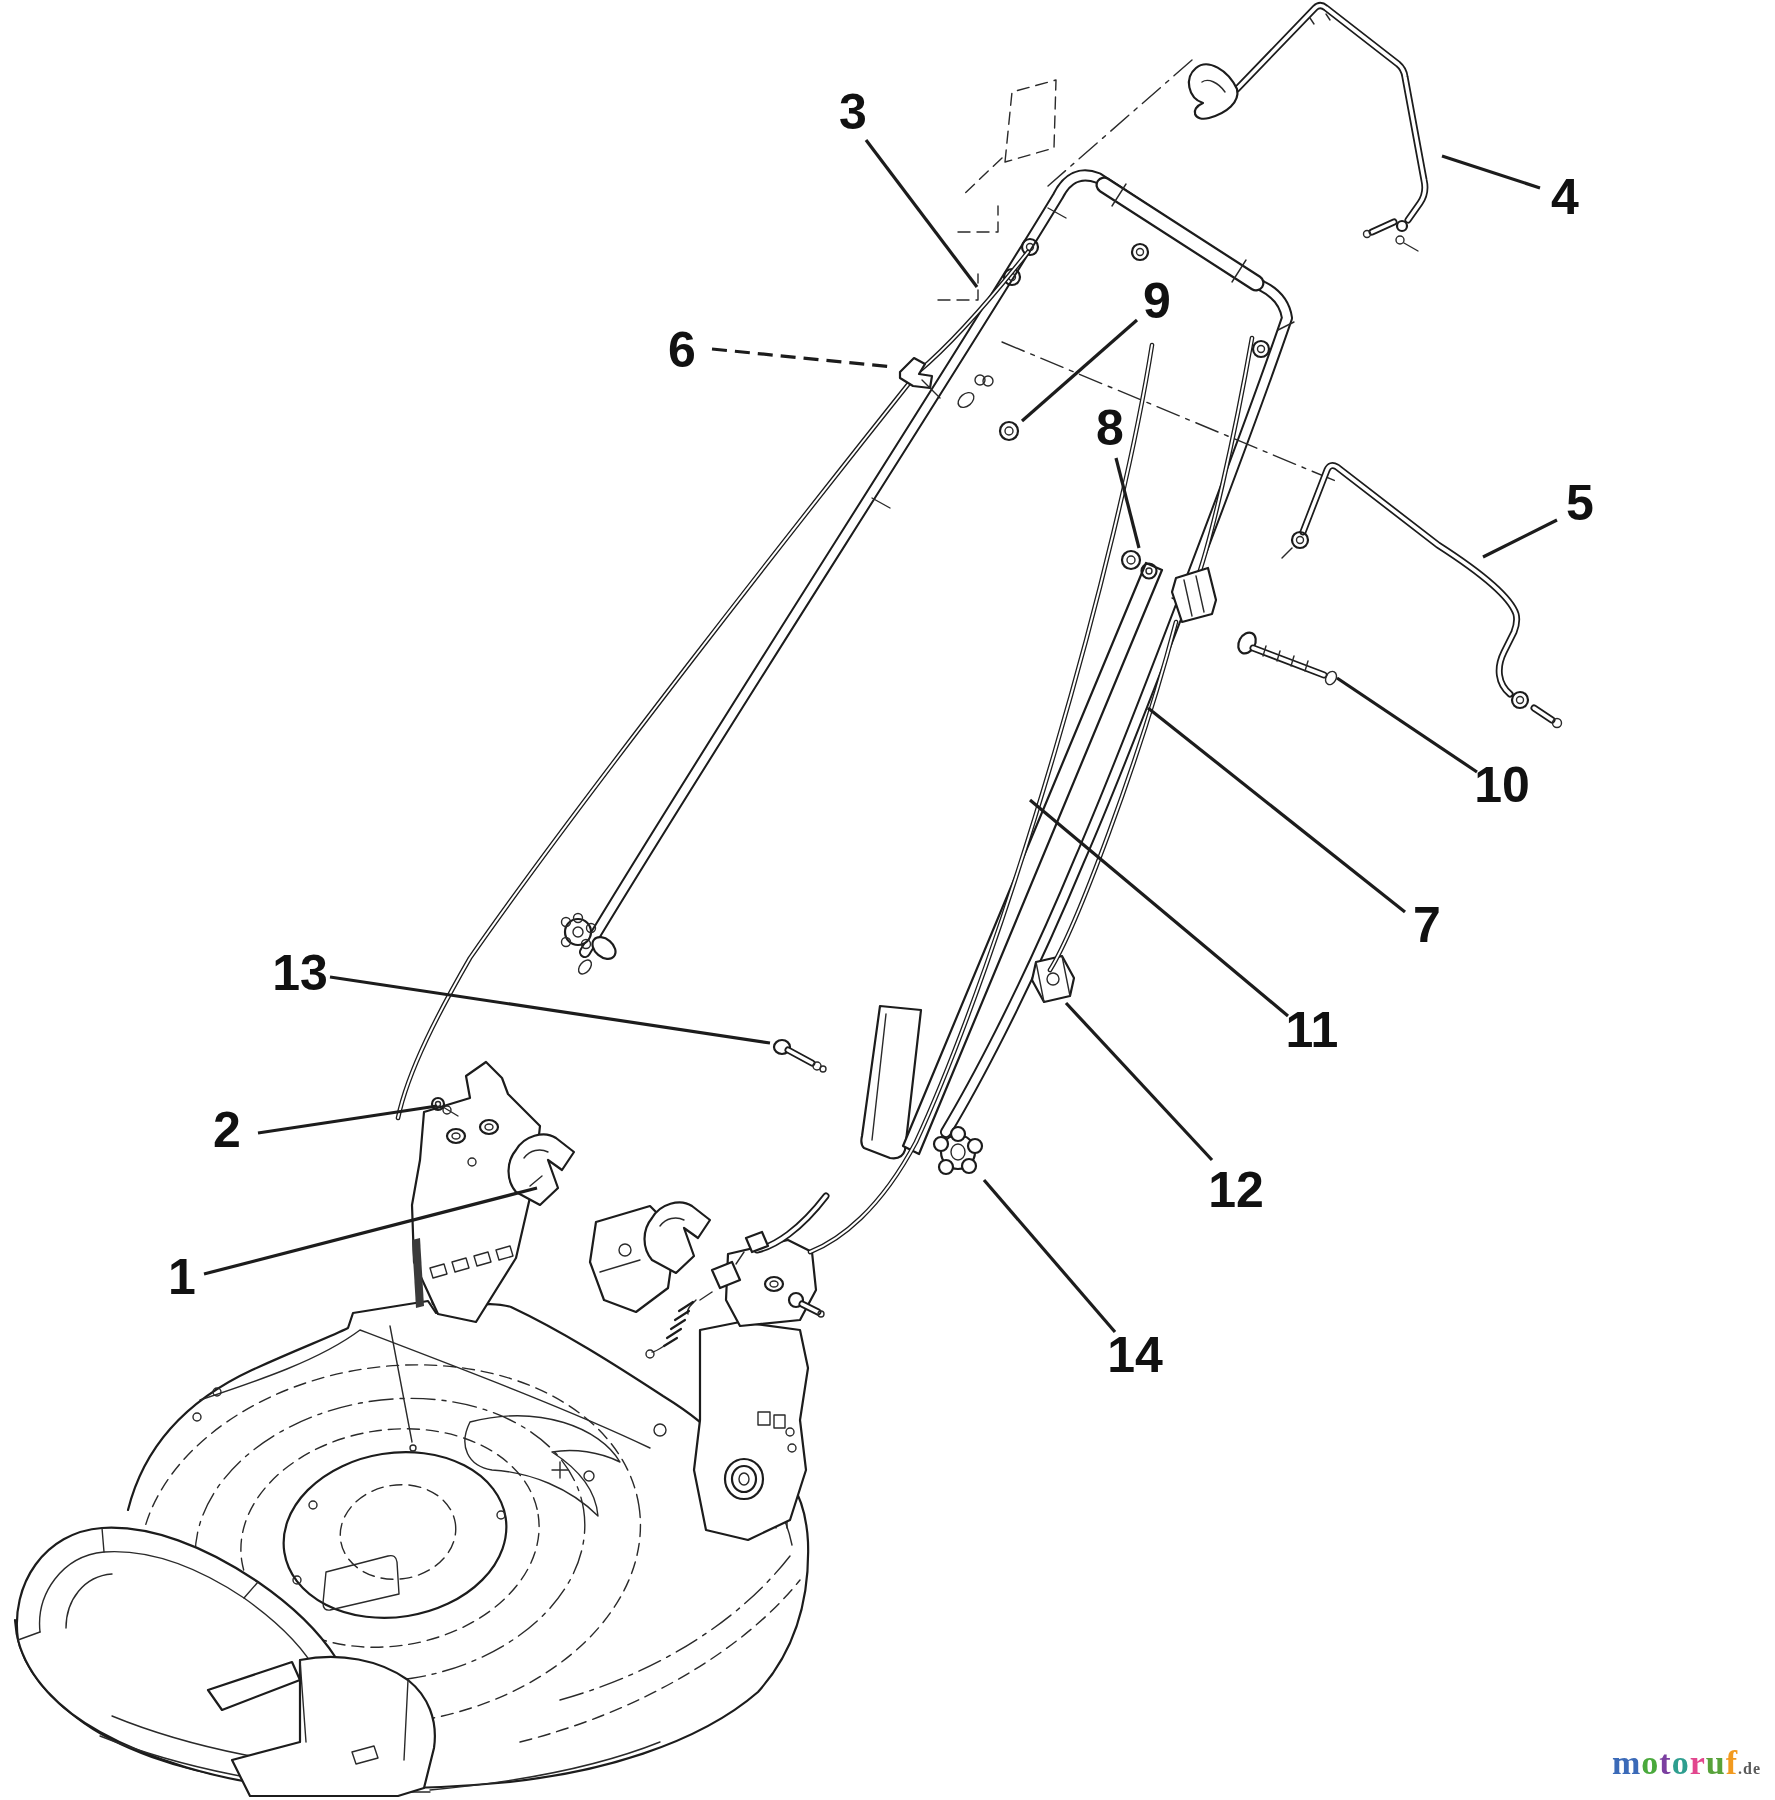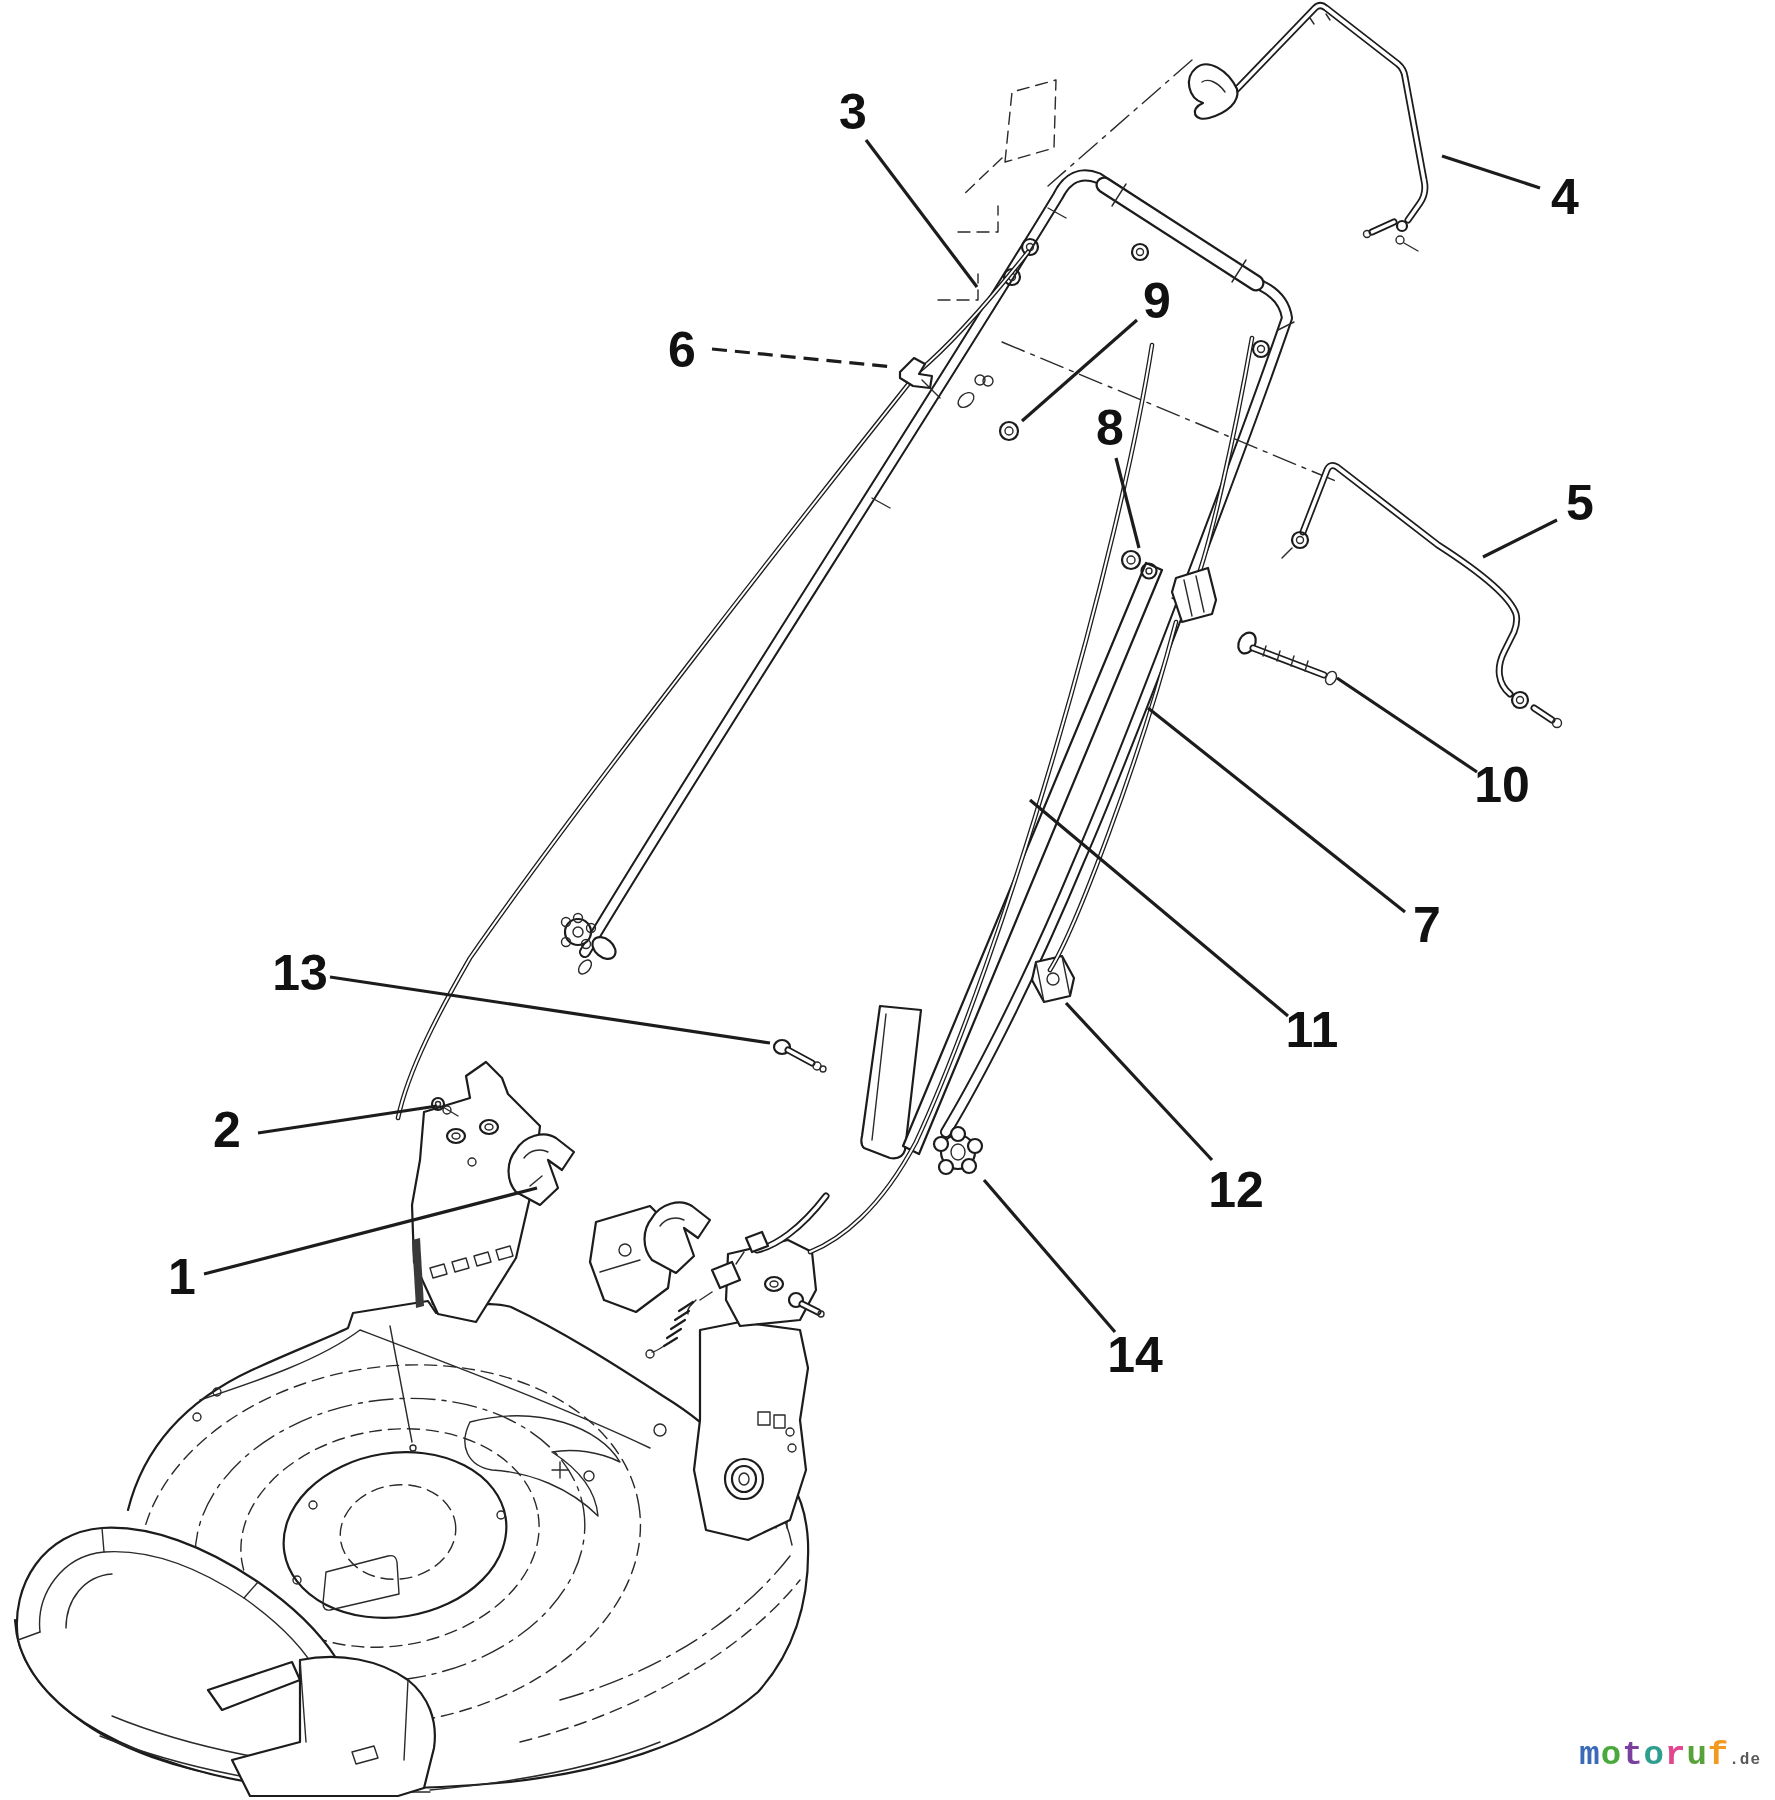--- a/index.html
+++ b/index.html
@@ -1,20 +1,20 @@
 <!DOCTYPE html>
 <html><head>
 <meta charset="utf-8">
 <style>
   html,body{margin:0;padding:0;background:#fff;}
   .stage{position:relative;width:1775px;height:1800px;background:#fff;overflow:hidden;
          font-family:"Liberation Sans",sans-serif;}
   .stage svg{position:absolute;left:0;top:0;}
-  .watermark{position:absolute;right:14px;bottom:26px;
-             font-family:Liberation Mono, monospace;font-weight:700;font-size:34px;
+  .watermark{position:absolute;right:14px;bottom:18px;
+             font-family:Liberation Serif, serif;font-weight:700;font-size:34px;
              letter-spacing:1px;user-select:none;}
   .watermark .wm-suffix{font-size:16px;font-weight:700;}
   
   .ln{fill:none;stroke:#1c1c1c;stroke-width:2.2;stroke-linecap:round;stroke-linejoin:round}
   .thin{fill:none;stroke:#2a2a2a;stroke-width:1.4;stroke-linecap:round;stroke-linejoin:round}
   .fw{fill:#fff;stroke:#1c1c1c;stroke-width:2.2;stroke-linejoin:round}
   .tubeO{fill:none;stroke:#1c1c1c;stroke-width:12;stroke-linecap:round;stroke-linejoin:round}
   .tubeI{fill:none;stroke:#fff;stroke-width:8;stroke-linecap:round;stroke-linejoin:round}
   .gripO{fill:none;stroke:#1c1c1c;stroke-width:17;stroke-linecap:round}
   .gripI{fill:none;stroke:#fff;stroke-width:12.5;stroke-linecap:round}

